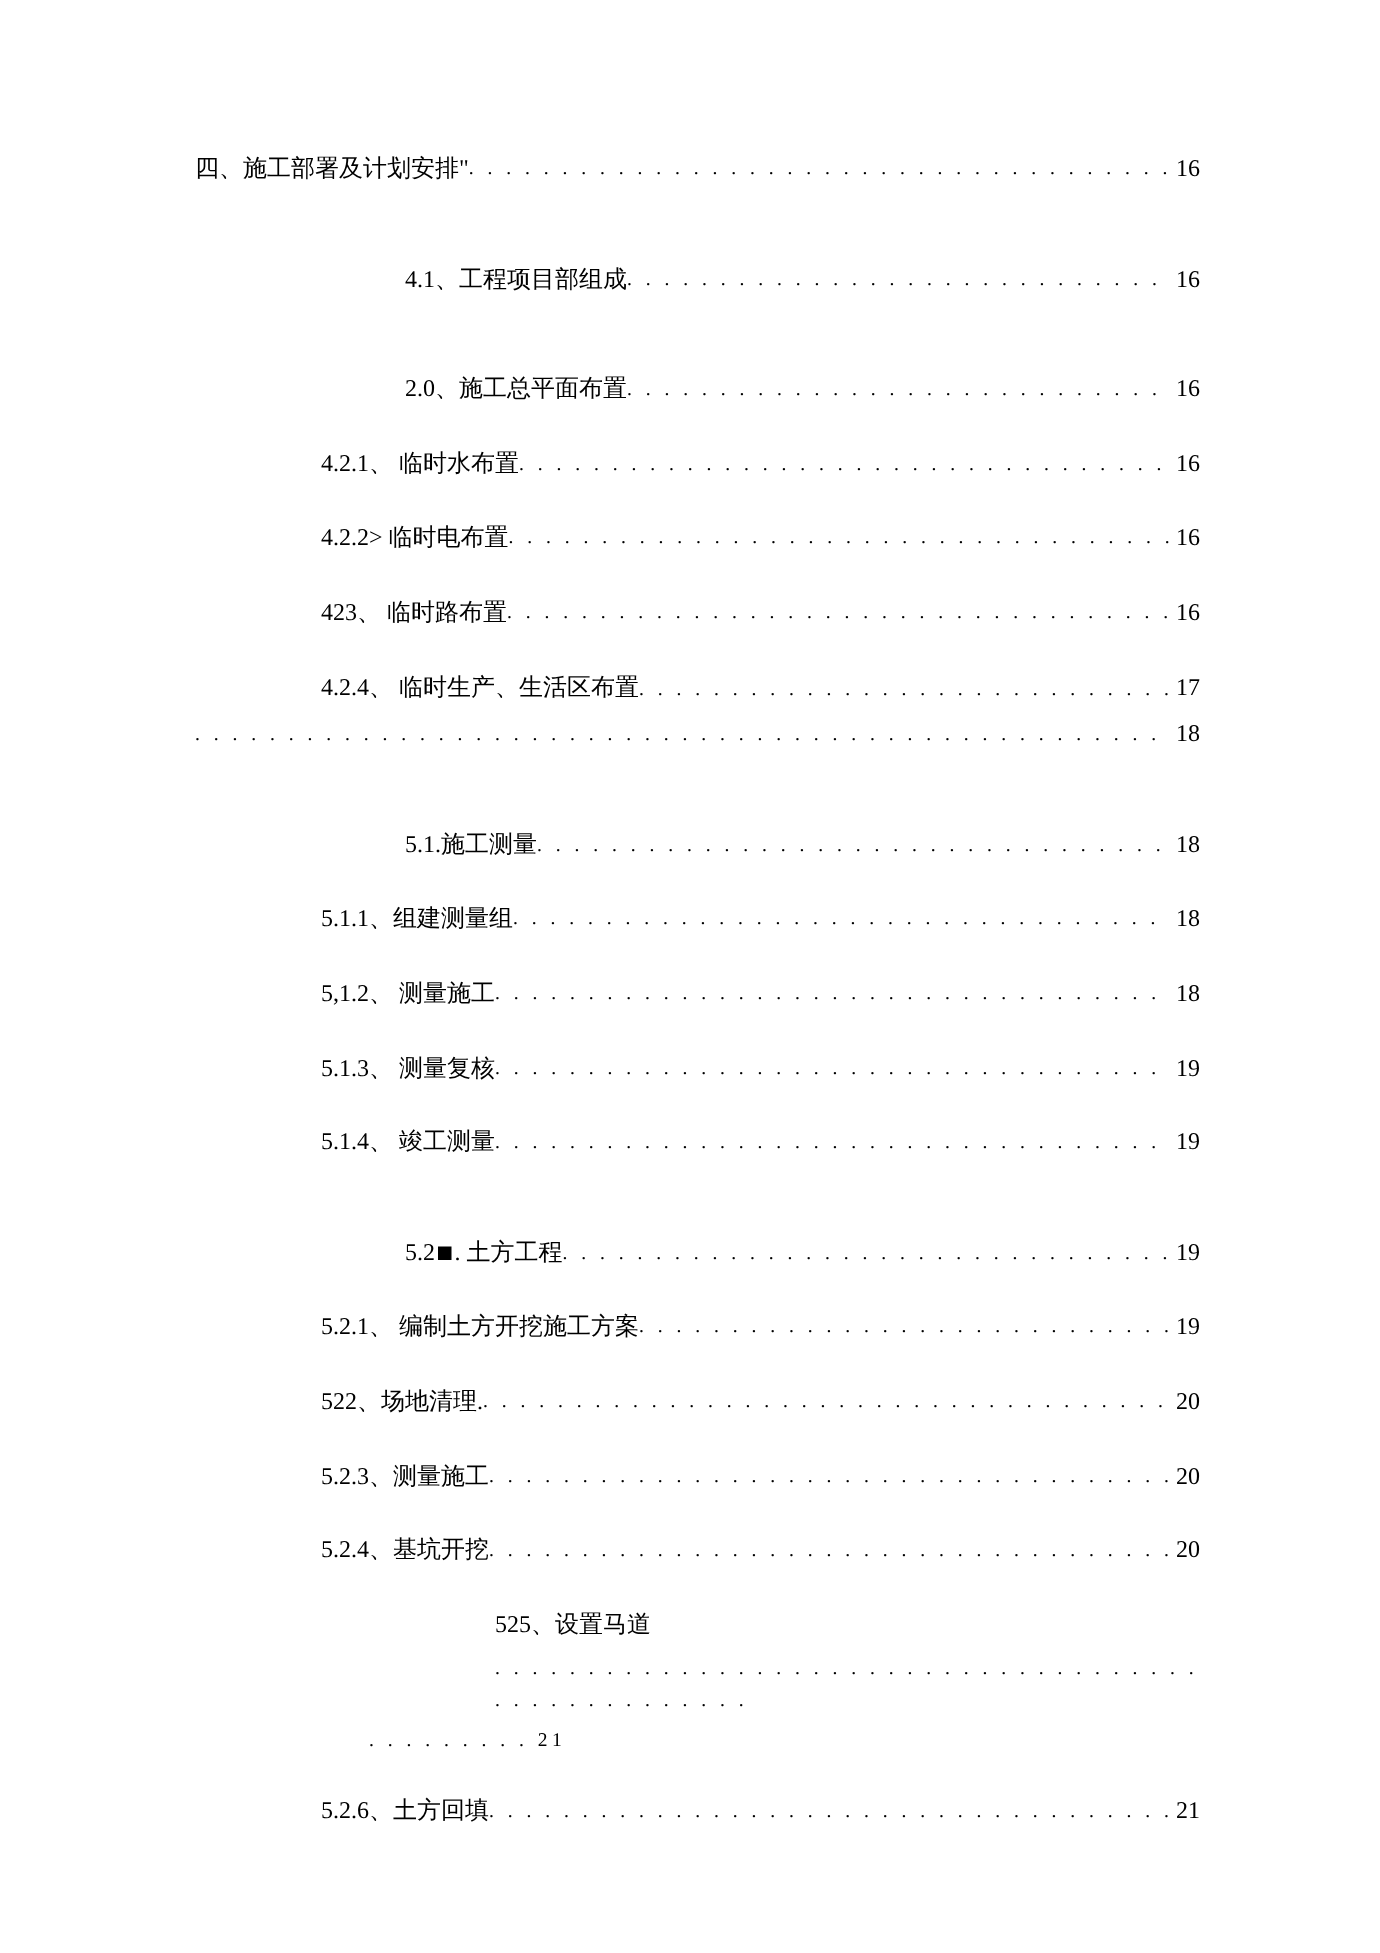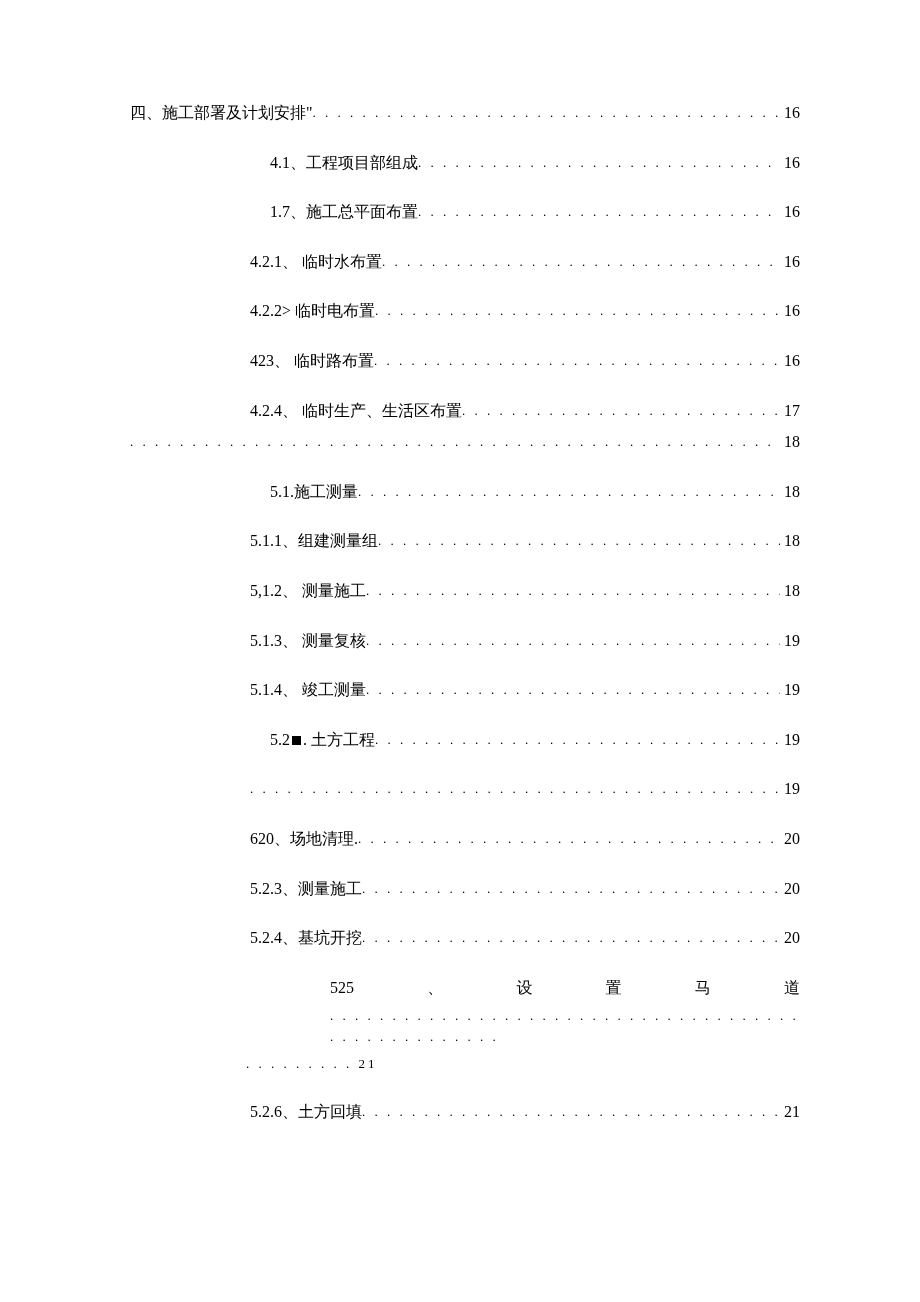--- a/index.html
+++ b/index.html
@@ -39,29 +39,30 @@
     }
     .toc-page {
       flex-shrink: 0;
       padding-left: 4px;
     }
     .level-0 {
       margin-left: 0;
     }
     .level-1 {
       margin-left: 140px;
+      margin-top: 48px;
     }
     .level-2 {
-      margin-left: 120px;
+      margin-left: 84px;
     }
     .toc-line-525 {
       margin-left: 200px;
       margin-bottom: 6px;
       display: flex;
-      justify-content: space-between;
+      justify-content: flex-start;
       letter-spacing: 0;
     }
     .toc-line-525 span {
       flex: 0 0 auto;
     }
     .toc-line-525-dots {
       margin-left: 200px;
       margin-bottom: 6px;
       overflow: hidden;
       letter-spacing: 3px;
@@ -91,21 +92,21 @@
   <span class="toc-page">16</span>
 </div>
 
 <div class="toc-entry level-1">
   <span class="toc-label">4.1、工程项目部组成</span>
   <span class="toc-dots"></span>
   <span class="toc-page">16</span>
 </div>
 
 <div class="toc-entry level-1">
-  <span class="toc-label">1.7、施工总平面布置</span>
+  <span class="toc-label">2.0、施工总平面布置</span>
   <span class="toc-dots"></span>
   <span class="toc-page">16</span>
 </div>
 
 <div class="toc-entry level-2">
   <span class="toc-label">4.2.1、  临时水布置</span>
   <span class="toc-dots"></span>
   <span class="toc-page">16</span>
 </div>
 
@@ -162,26 +163,27 @@
   <span class="toc-page">19</span>
 </div>
 
 <div class="toc-entry level-1">
   <span class="toc-label"><span>5.2</span><span class="sq"></span><span>.  土方工程</span></span>
   <span class="toc-dots"></span>
   <span class="toc-page">19</span>
 </div>
 
 <div class="toc-entry level-2">
-  <span class="toc-dots"></span>
-  <span class="toc-page">19</span>
-</div>
-
-<div class="toc-entry level-2">
-  <span class="toc-label">620、场地清理.</span>
+  <span class="toc-label">5.2.1、  编制土方开挖施工方案</span>
+  <span class="toc-dots"></span>
+  <span class="toc-page">19</span>
+</div>
+
+<div class="toc-entry level-2">
+  <span class="toc-label">522、场地清理.</span>
   <span class="toc-dots"></span>
   <span class="toc-page">20</span>
 </div>
 
 <div class="toc-entry level-2">
   <span class="toc-label">5.2.3、测量施工</span>
   <span class="toc-dots"></span>
   <span class="toc-page">20</span>
 </div>
 

